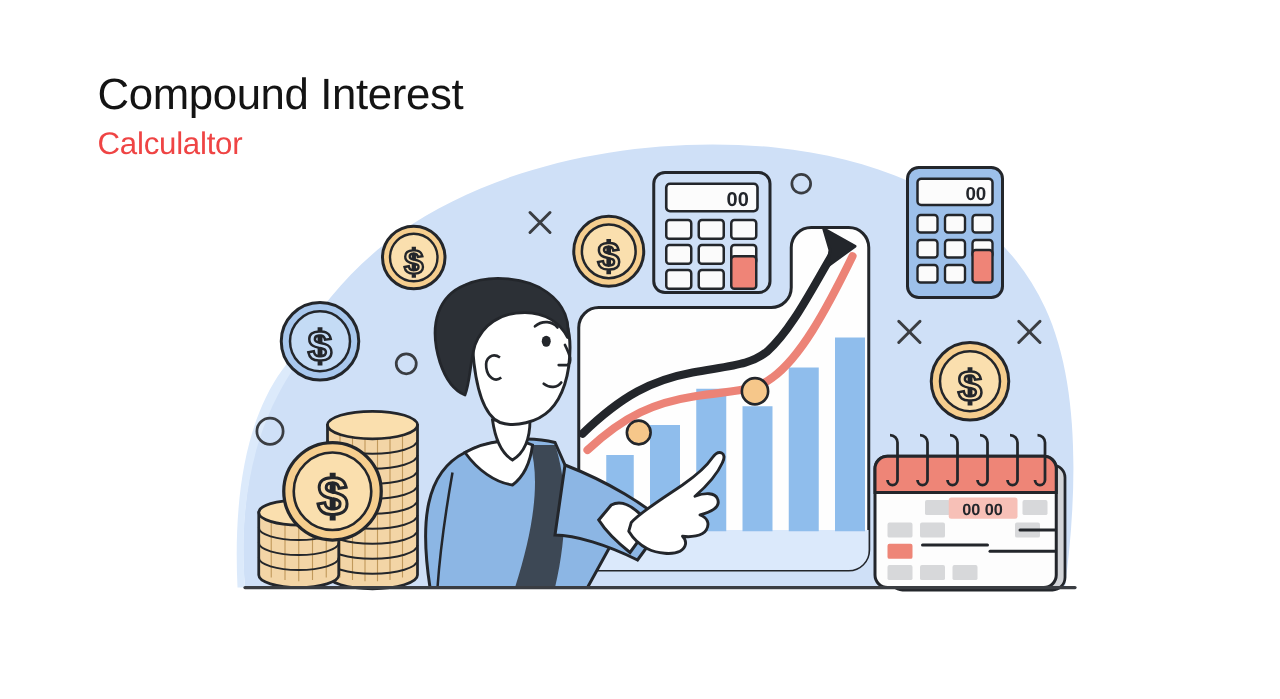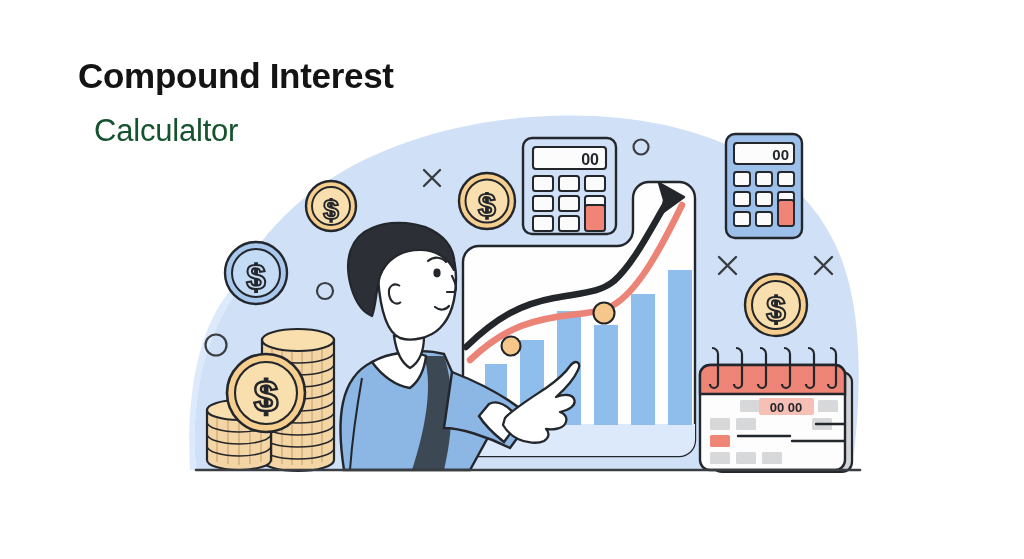--- a/index.html
+++ b/index.html
@@ -1,21 +1,21 @@
 <!DOCTYPE html>
 <html><head>
 <meta charset="utf-8">
 <style>
   html,body{margin:0;padding:0;background:#ffffff;}
   body{width:1024px;height:559px;overflow:hidden;font-family:"Liberation Sans",sans-serif;}
   #stage{position:relative;width:1024px;height:559px;background:#ffffff;}
   #art{position:absolute;left:0;top:0;width:1024px;height:559px;}
   .title-block{position:absolute;left:78px;top:56px;z-index:30;}
-  .t-main{font-family:"Liberation Sans",sans-serif;font-weight:bold;font-size:35px;line-height:40px;color:#141414;letter-spacing:-0.3px;margin:0;}
-  .t-sub{font-family:"Liberation Sans",sans-serif;font-weight:400;font-size:31px;line-height:38px;color:#14532d;letter-spacing:-0.2px;margin:16px;}
+  .t-main{font-family:"Liberation Sans",sans-serif;font-weight:normal;font-size:35px;line-height:40px;color:#141414;letter-spacing:-0.3px;margin:0;}
+  .t-sub{font-family:"Liberation Sans",sans-serif;font-weight:400;font-size:25px;line-height:38px;color:#ef4444;letter-spacing:-0.2px;margin:0;}
 </style>
 </head>
 <body>
 
 <div id="stage">
 
   <svg id="art" viewBox="0 0 1024 559">
     <defs>
       <clipPath id="panelClip">
         <path d="M463,262 a16,16 0 0 1 16,-16 H617 a16,16 0 0 0 16,-16 V198 a16,16 0 0 1 16,-16 H679 a16,16 0 0 1 16,16 V440 a16,16 0 0 1 -16,16 H479 a16,16 0 0 1 -16,-16 Z"></path>

